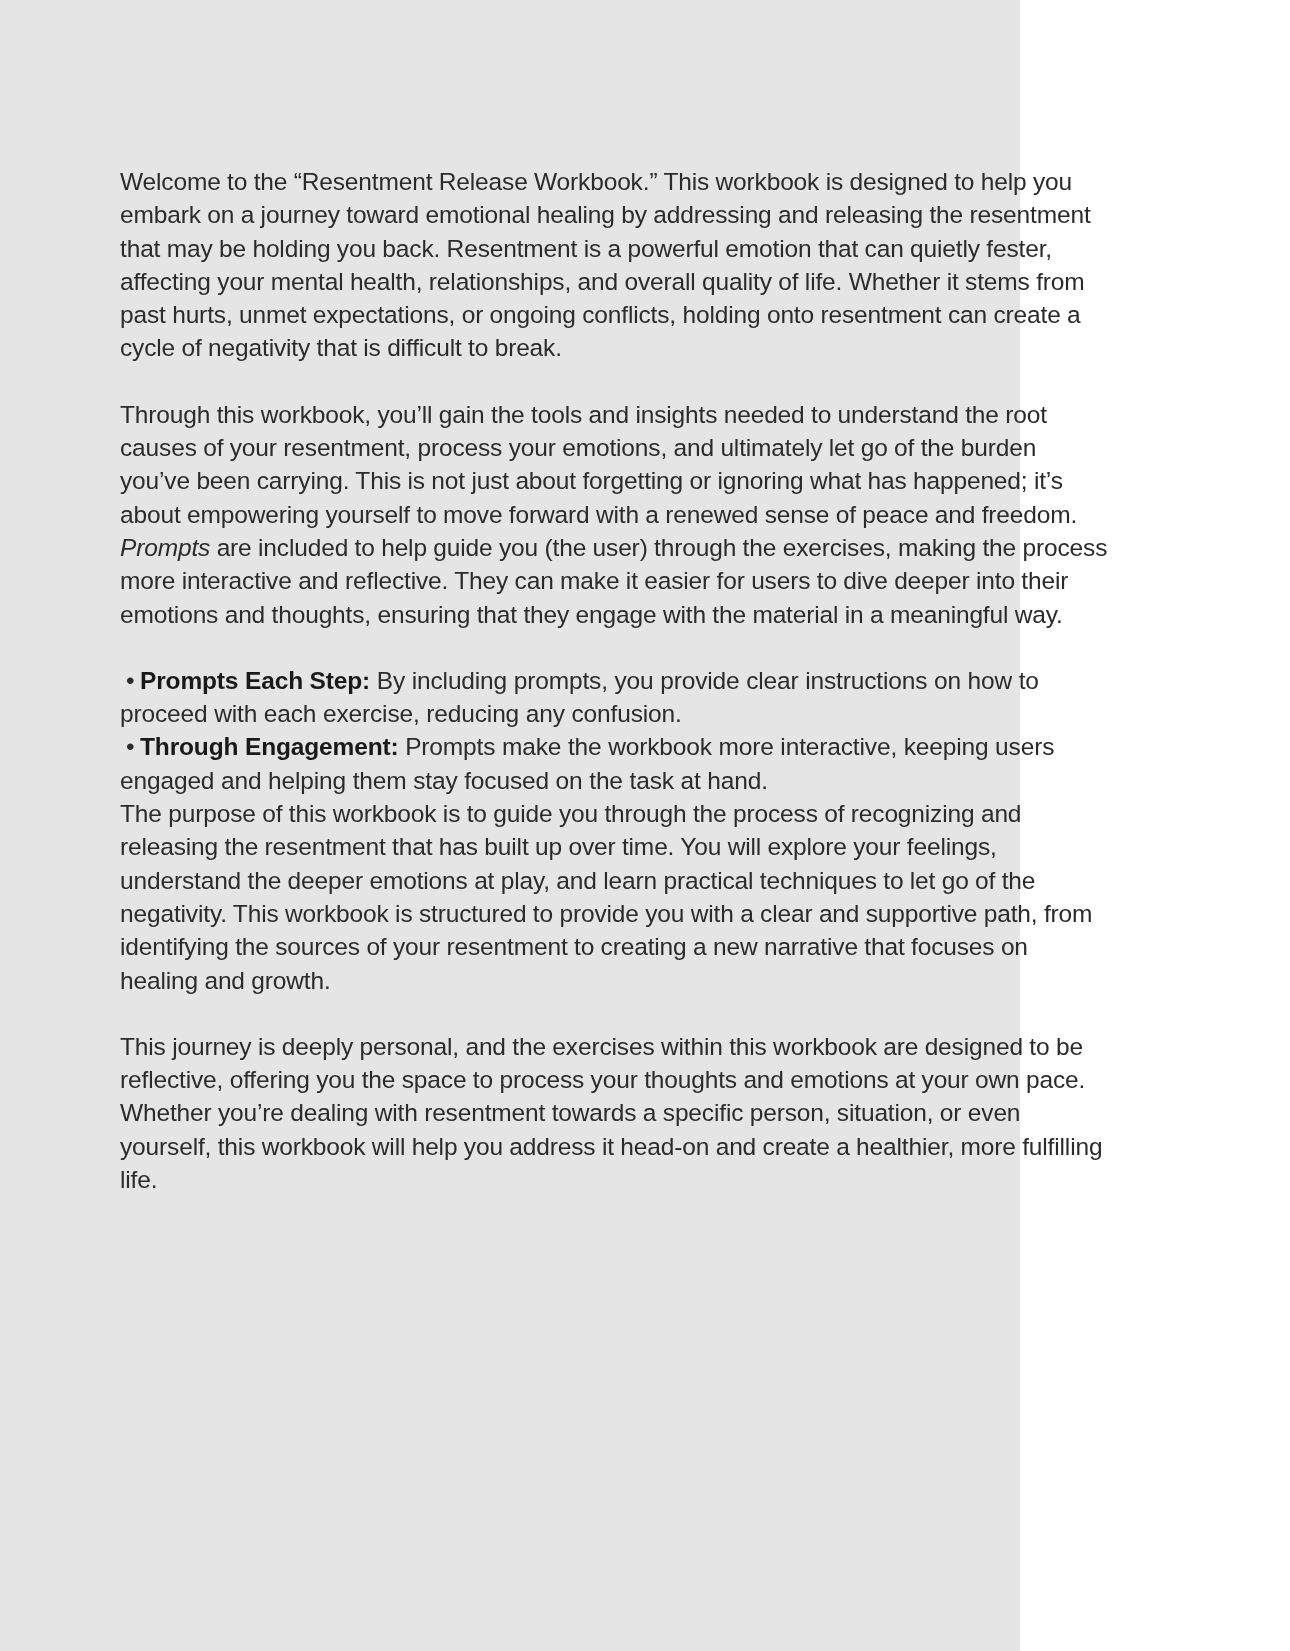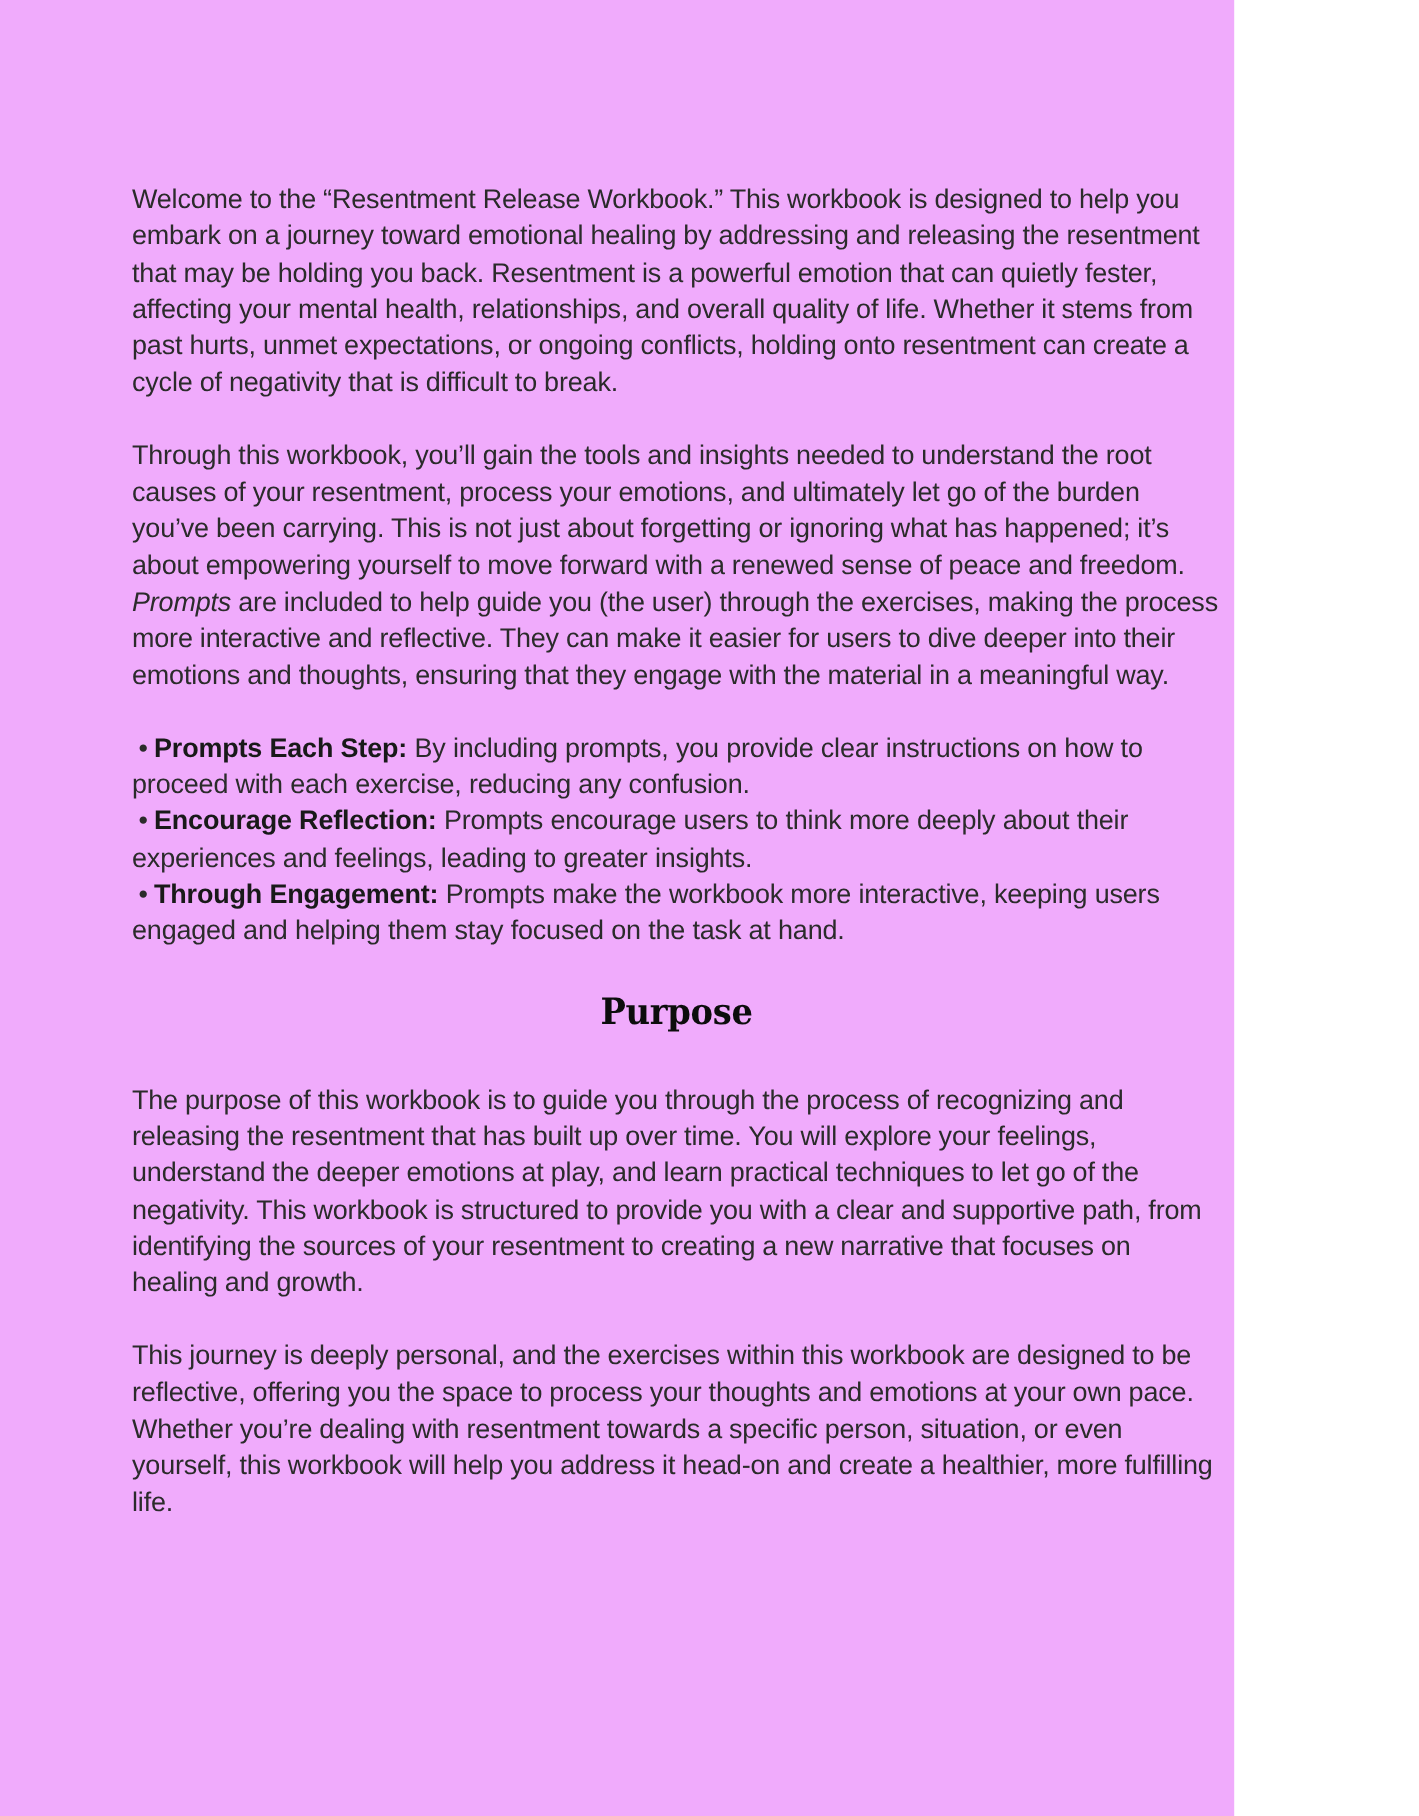--- a/index.html
+++ b/index.html
@@ -11,23 +11,23 @@
     width: 1290px;
     height: 1651px;
     overflow: hidden;
     font-family: "Liberation Sans", "DejaVu Sans", sans-serif;
     color: #2b2b2b;
     -webkit-font-smoothing: antialiased;
   }
 
   .page {
     position: relative;
-    width: 1122px;
+    width: 1020px;
     height: 1651px;
-    background: #f0abfc;
+    background: #e5e5e5;
     box-sizing: border-box;
   }
 
   .content {
     position: absolute;
     left: 120px;
     top: 165px;
     width: 990px;
   }
 
@@ -96,26 +96,22 @@
 
 <div class="page">
   <div class="content">
 
     <p class="para">Welcome to the “Resentment Release Workbook.” This workbook is designed to help you embark on a journey toward emotional healing by addressing and releasing the resentment that may be holding you back. Resentment is a powerful emotion that can quietly fester, affecting your mental health, relationships, and overall quality of life. Whether it stems from past hurts, unmet expectations, or ongoing conflicts, holding onto resentment can create a cycle of negativity that is difficult to break.</p>
 
     <p class="para"><span>Through this workbook, you’ll gain the tools and insights needed to understand the root causes of your resentment, process your emotions, and ultimately let go of the burden you’ve been carrying. This is not just about forgetting or ignoring what has happened; it’s about empowering yourself to move forward with a renewed sense of peace and freedom. </span><em>Prompts</em><span> are included to help guide you (the user) through the exercises, making the process more interactive and reflective. They can make it easier for users to dive deeper into their emotions and thoughts, ensuring that they engage with the material in a meaningful way.</span></p>
 
     <ul class="bullet-list">
       <li class="bullet-item"><span class="dot">•</span><span class="lead">Prompts Each Step:</span><span> By including prompts, you provide clear instructions on how to proceed with each exercise, reducing any confusion.</span></li>
-      <li class="bullet-item"><span class="dot">•</span><span class="lead">Encourage Reflection:</span><span> Prompts encourage users to think more deeply about their experiences and feelings, leading to greater insights.</span></li>
       <li class="bullet-item"><span class="dot">•</span><span class="lead">Through Engagement:</span><span> Prompts make the workbook more interactive, keeping users engaged and helping them stay focused on the task at hand.</span></li>
     </ul>
 
-    <div class="heading-block">
-      <h2 class="section-heading">Purpose</h2>
-    </div>
 
     <p class="para">The purpose of this workbook is to guide you through the process of recognizing and releasing the resentment that has built up over time. You will explore your feelings, understand the deeper emotions at play, and learn practical techniques to let go of the negativity. This workbook is structured to provide you with a clear and supportive path, from identifying the sources of your resentment to creating a new narrative that focuses on healing and growth.</p>
 
     <p class="para">This journey is deeply personal, and the exercises within this workbook are designed to be reflective, offering you the space to process your thoughts and emotions at your own pace. Whether you’re dealing with resentment towards a specific person, situation, or even yourself, this workbook will help you address it head-on and create a healthier, more fulfilling life.</p>
 
   </div>
 </div>
 
 </body></html>

